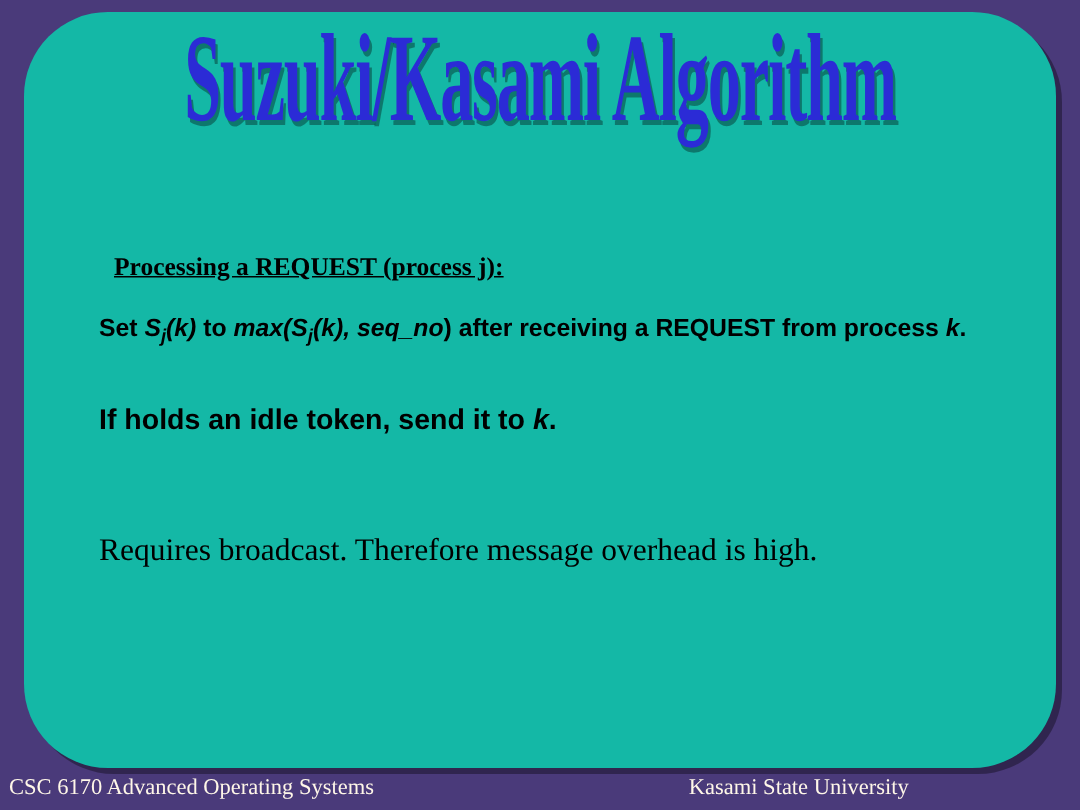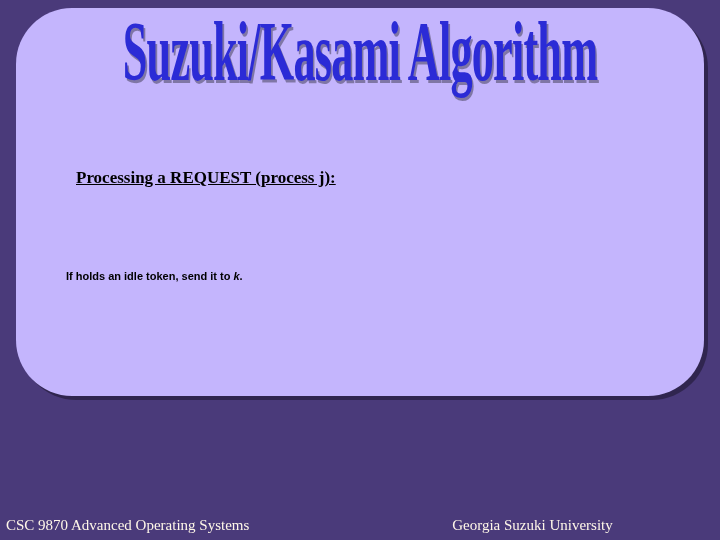--- a/index.html
+++ b/index.html
@@ -7,22 +7,22 @@
   body {
     background: #4a3a7a;
     font-family: "Times New Roman", Times, serif;
     position: relative;
   }
   .card {
     position: absolute;
     top: 8px;
     left: 16px;
     width: 688px;
-    height: 388px;
-    background: #c4b5fd;
+    height: 504px;
+    background: #14b8a6;
     border-radius: 56px;
     box-shadow: 4px 4px 0 rgba(0,0,0,0.35);
     padding: 0;
   }
   .title {
     position: absolute;
     top: -4px;
     left: 0;
     width: 100%;
     text-align: center;
@@ -58,21 +58,21 @@
   }
   .body1 .ital { font-style: italic; }
   .sub { vertical-align: sub; font-size: 0.75em; font-style: italic; }
   .body2 {
     position: absolute;
     top: 262px;
     left: 50px;
     width: 600px;
     font-family: Arial, Helvetica, sans-serif;
     font-weight: 700;
-    font-size: 11px;
+    font-size: 19px;
     color: #000;
   }
   .body2 .ital { font-style: italic; }
   .concl {
     position: absolute;
     top: 346px;
     left: 50px;
     width: 620px;
     font-family: "Times New Roman", Times, serif;
     font-size: 21px;
@@ -96,24 +96,28 @@
 </style>
 </head>
 <body>
 
 <div class="card">
 
   <div class="title">Suzuki/Kasami Algorithm</div>
 
   <div class="section-heading">Processing a REQUEST (process j):</div>
 
+  <div class="body1">
+    <span>Set </span><span class="ital">S</span><span class="sub">j</span><span class="ital">(k)</span><span> to </span><span class="ital">max(</span><span class="ital">S</span><span class="sub">j</span><span class="ital">(k), seq_no</span><span>) after receiving a REQUEST from process </span><span class="ital">k</span><span>.</span>
+  </div>
 
   <div class="body2">
     <span>If holds an idle token, send it to </span><span class="ital">k</span><span>.</span>
   </div>
 
+  <div class="concl">Requires broadcast. Therefore message overhead is high.</div>
 
 </div>
 
 <div class="footer">
-  <div class="left">CSC 9870 Advanced Operating Systems</div>
-  <div class="mid">Georgia Suzuki University</div>
+  <div class="left">CSC 6170 Advanced Operating Systems</div>
+  <div class="mid">Kasami State University</div>
 </div>
 
 </body></html>

